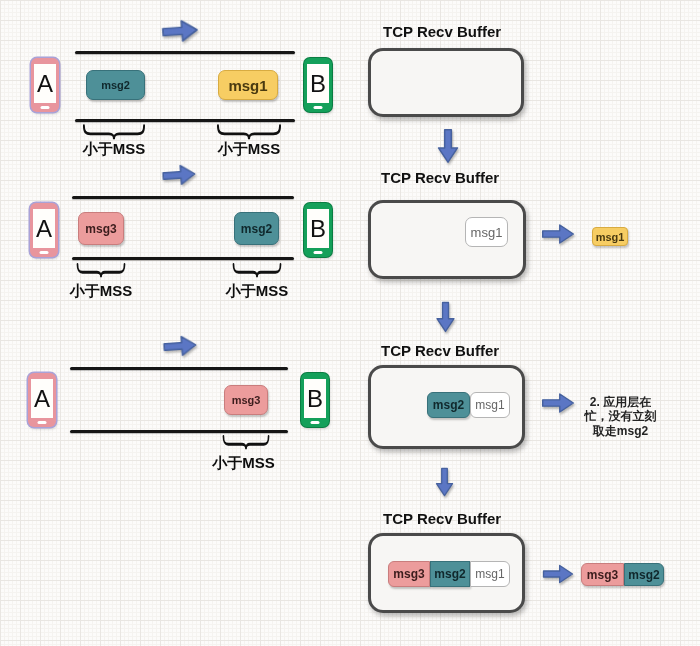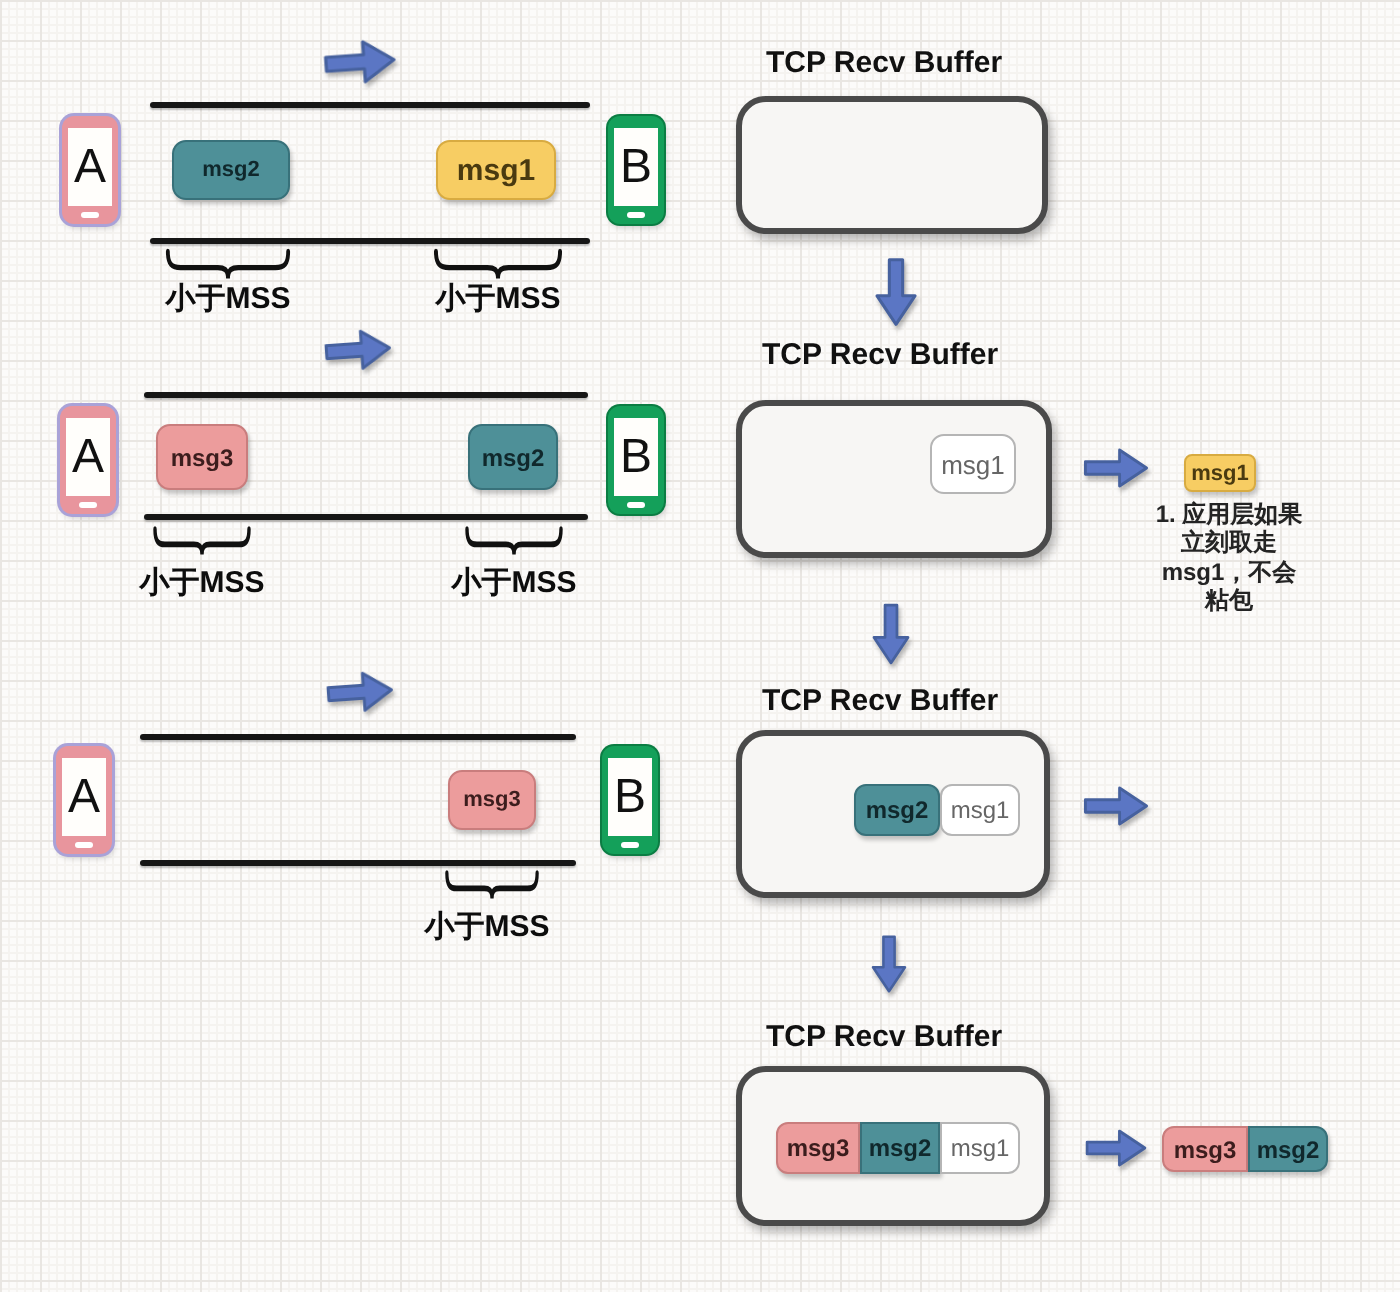--- a/index.html
+++ b/index.html
@@ -150,43 +150,42 @@
     <span>msg1</span>
   </div>
   <div class="abs arr" style="left:540px;top:221px;width:36px;height:26px;">
     <svg viewBox="0 0 40 28">
         <path d="M3 10.5 L22 10.5 L22 4 L37 14 L22 24 L22 17.5 L3 17.5 Z" fill="#5b76c4" stroke="#46619e" stroke-width="1.6" stroke-linejoin="round"></path>
       </svg>
   </div>
   <div class="abs chip yellow" style="left:592px;top:227px;width:36px;height:19px;font-size:11px;border-radius:4px;">
     <span>msg1</span>
   </div>
-  <div class="abs note" style="left:562px;top:250px;width:105px;">1. 应用层如果
-立刻取走
-msg1，不会
-粘包</div>
   <div class="abs arr" style="left:432px;top:300px;width:27px;height:34px;">
     <svg viewBox="0 0 28 40">
         <path d="M10.5 3 L10.5 22 L4 22 L14 37 L24 22 L17.5 22 L17.5 3 Z" fill="#5b76c4" stroke="#46619e" stroke-width="1.6" stroke-linejoin="round"></path>
       </svg>
   </div>
 
   <div class="abs btitle" style="left:381px;top:342px;">TCP Recv Buffer</div>
   <div class="abs buffer-box" style="left:368px;top:365px;width:157px;height:84px;"></div>
   <div class="abs chip teal" style="left:427px;top:392px;width:43px;height:26px;font-size:12px;border-radius:6px;">
     <span>msg2</span>
   </div>
   <div class="abs chip white" style="left:470px;top:392px;width:40px;height:26px;font-size:12px;border-radius:6px;">
     <span>msg1</span>
   </div>
   <div class="abs arr" style="left:540px;top:390px;width:36px;height:26px;">
     <svg viewBox="0 0 40 28">
         <path d="M3 10.5 L22 10.5 L22 4 L37 14 L22 24 L22 17.5 L3 17.5 Z" fill="#5b76c4" stroke="#46619e" stroke-width="1.6" stroke-linejoin="round"></path>
       </svg>
   </div>
+  <div class="abs note" style="left:568px;top:395px;width:105px;">2. 应用层在
+忙，没有立刻
+取走msg2</div>
   <div class="abs arr" style="left:431px;top:466px;width:27px;height:32px;">
     <svg viewBox="0 0 28 40">
         <path d="M10.5 3 L10.5 22 L4 22 L14 37 L24 22 L17.5 22 L17.5 3 Z" fill="#5b76c4" stroke="#46619e" stroke-width="1.6" stroke-linejoin="round"></path>
       </svg>
   </div>
 
   <div class="abs btitle" style="left:383px;top:510px;">TCP Recv Buffer</div>
   <div class="abs buffer-box" style="left:368px;top:533px;width:157px;height:80px;"></div>
   <div class="abs chip pink" style="left:388px;top:561px;width:42px;height:26px;font-size:12px;border-radius:6px 0 0 6px;">
     <span>msg3</span>

